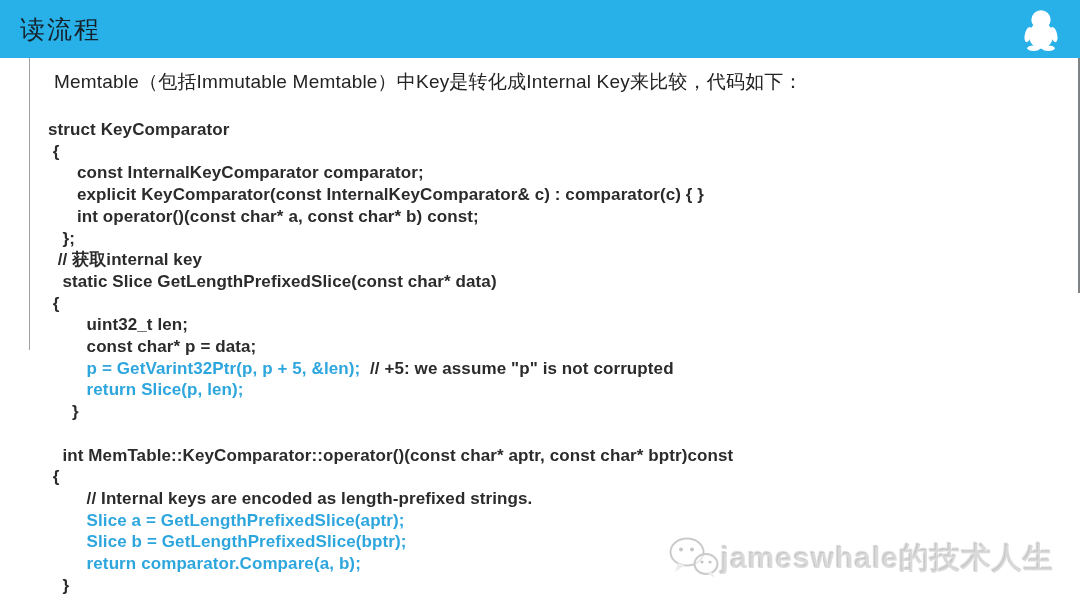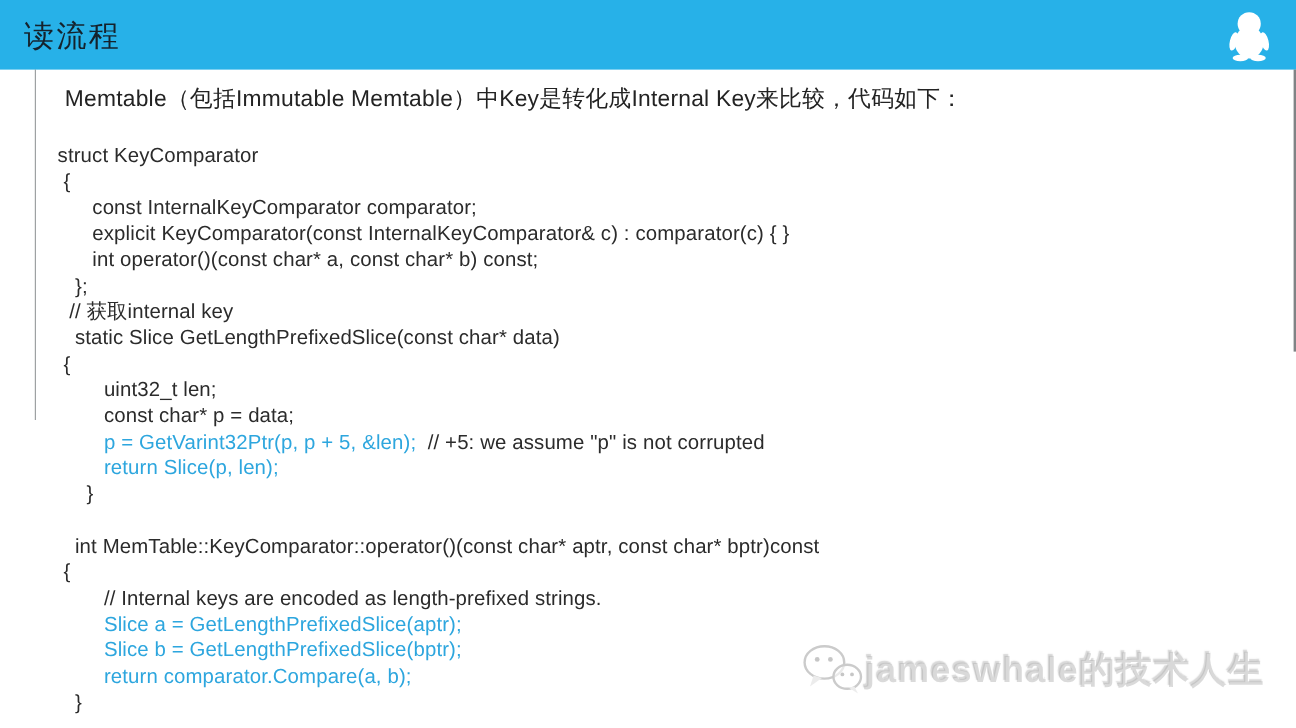--- a/index.html
+++ b/index.html
@@ -17,21 +17,21 @@
   }
   .qq-icon{margin-left:auto;width:46px;height:48px;display:block;}
   .intro{
     position:absolute;top:69px;left:22px;font-size:19px;color:#232323;
     white-space:pre;letter-spacing:.2px;margin-left:32px;
   }
   .code{
     position:absolute;top:119px;left:48px;font-size:17px;
     line-height:21.7px;white-space:pre;letter-spacing:.1px;
   }
-  .code-line{min-height:21.7px;}
+  .code-line{min-height:21.7px;font-weight:bold;}
   .vline-left{
     position:absolute;left:29px;top:58px;width:1px;height:292px;
     background:#4e5357;opacity:.55;
   }
   .vline-right{
     position:absolute;right:0;top:58px;width:2px;height:235px;
     background:#3c4043;opacity:.65;
   }
   .watermark{
     position:absolute;right:26px;bottom:18px;

